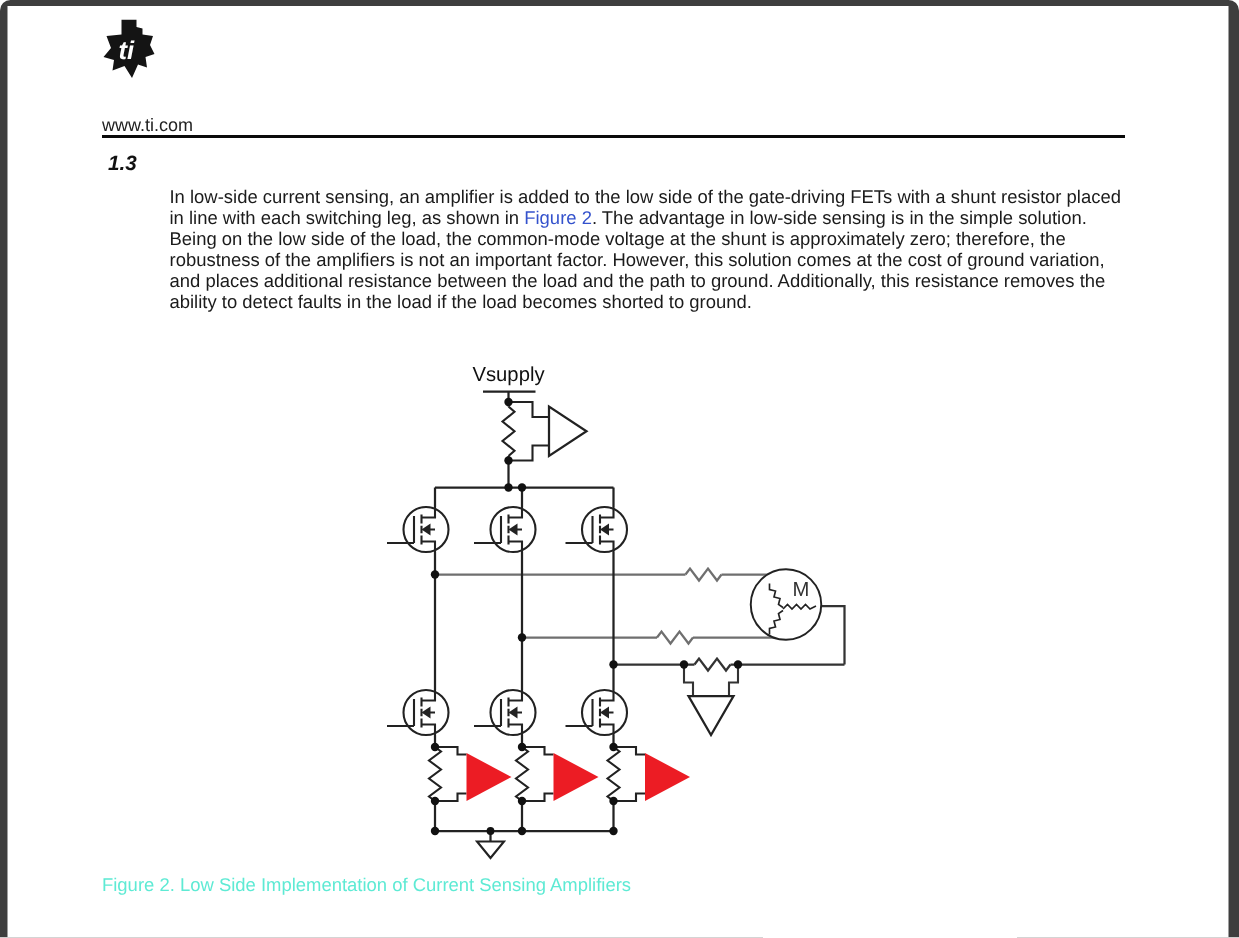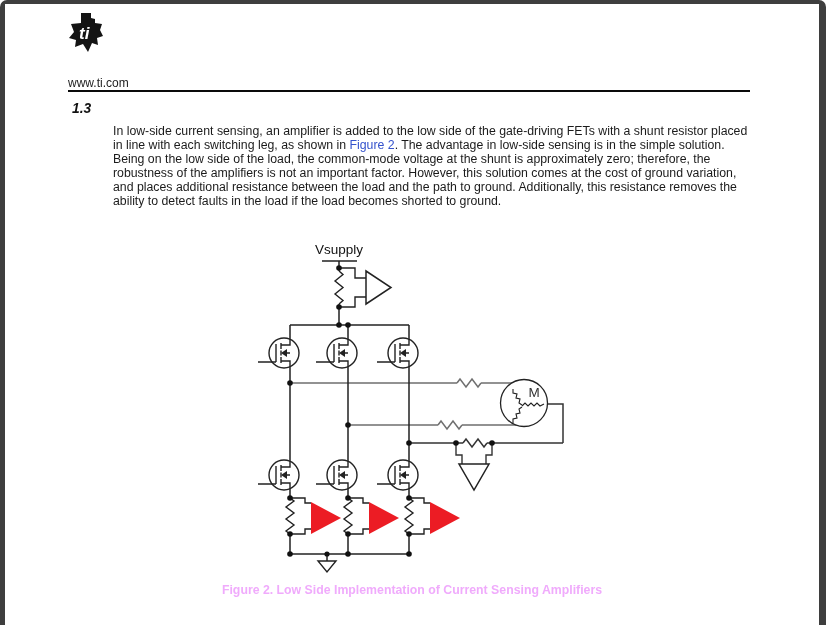--- a/index.html
+++ b/index.html
@@ -12,21 +12,21 @@
              font-variant:small-caps;font-weight:700;color:#141414;line-height:12px;}
   .logo-line1{font-size:15px;letter-spacing:.6px;}
   .logo-line2{font-size:15px;letter-spacing:.4px;}
   .site{left:68px;top:76px;font-size:12px;color:#222;text-decoration:none;}
   .doctitle{left:400px;top:75px;width:350px;text-align:right;font-style:italic;font-size:11.8px;color:#141414;}
   .rule{left:68px;top:90px;width:682px;height:2px;background:#0a0a0a;}
   .h-num{left:72px;top:101px;font-size:13.8px;font-weight:700;font-style:italic;color:#111;}
   .h-title{left:113px;top:101px;font-size:13.8px;font-weight:700;font-style:italic;color:#ffffff;}
   .para{left:113px;top:125px;width:640px;font-size:12.3px;line-height:13.9px;color:#1b1b1b;}
   .figlink{color:#3452cc;text-decoration:none;cursor:pointer;margin-top:44px;}
-  .caption{left:68px;top:583px;width:688px;text-align:center;font-weight:700;font-size:12.3px;color:#f0abfc;}
+  .caption{left:68px;top:583px;width:688px;font-weight:400;font-size:12.3px;color:#5eead4;}
   svg text{font-family:"Liberation Sans",sans-serif;}
 </style>
 </head>
 <body>
 
 <div class="stage">
   <div class="paper"></div>
 
   <div class="abs logo">
     <svg width="36" height="40" viewBox="0 0 36 40">

